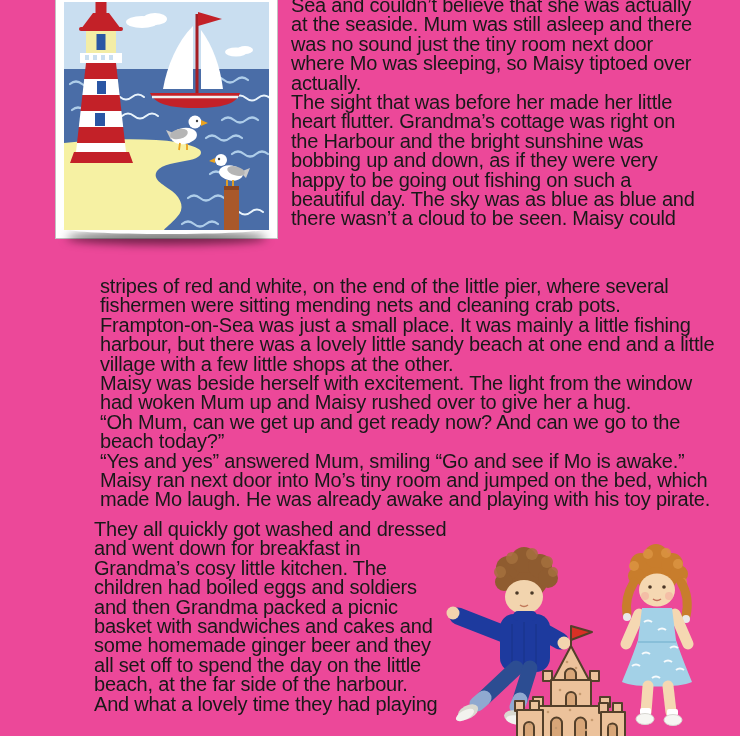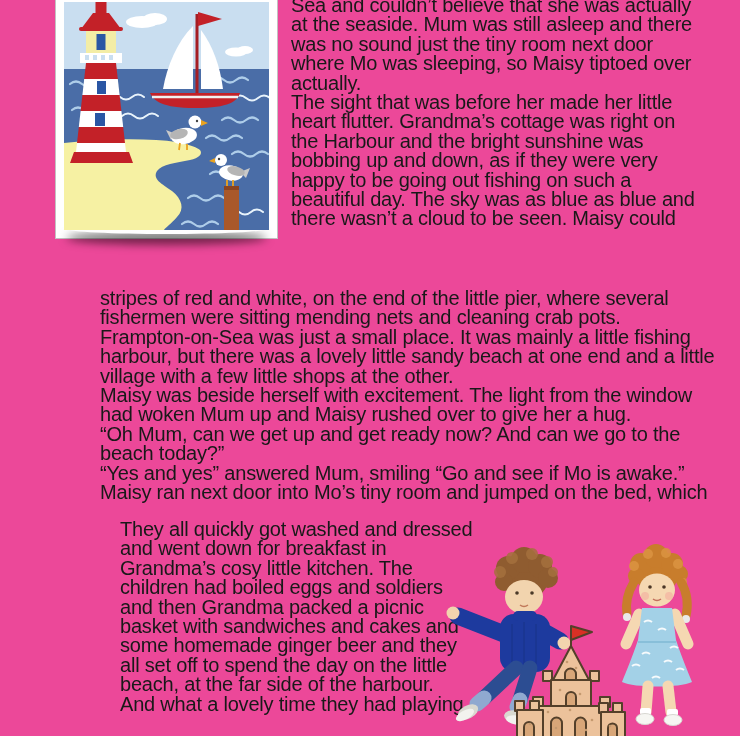--- a/index.html
+++ b/index.html
@@ -13,22 +13,22 @@
   .text-block {
     position: absolute;
     font-size: 20px;
     line-height: 19.4px;
     color: #191919;
     letter-spacing: -0.2px;
   }
   .text-line { white-space: nowrap; height: 19.4px; }
   #block1 { left: 291px; top: -4px; }
   #block1 .text-line:nth-child(15) { margin-left: -8px; }
-  #block2 { left: 100px; top: 289px; }
-  #block3 { left: 120px; top: 520px; }
+  #block2 { left: 100px; top: 277px; }
+  #block3 { left: 94px; top: 520px; }
 
   .photo-frame {
     position: absolute; left: 55px; top: -7px;
     background: #ffffff;
     border: 1px solid #c2c2c2;
     padding: 8px;
     z-index: 2;
   }
   .photo-frame::after {
     content: "";
@@ -165,20 +165,21 @@
       <div class="text-line">fishermen were sitting mending nets and cleaning crab pots.</div>
       <div class="text-line">Frampton-on-Sea was just a small place. It was mainly a little fishing</div>
       <div class="text-line">harbour, but there was a lovely little sandy beach at one end and a little</div>
       <div class="text-line">village with a few little shops at the other.</div>
       <div class="text-line">Maisy was beside herself with excitement. The light from the window</div>
       <div class="text-line">had woken Mum up and Maisy rushed over to give her a hug.</div>
       <div class="text-line">“Oh Mum, can we get up and get ready now? And can we go to the</div>
       <div class="text-line">beach today?”</div>
       <div class="text-line">“Yes and yes” answered Mum, smiling “Go and see if Mo is awake.”</div>
       <div class="text-line">Maisy ran next door into Mo’s tiny room and jumped on the bed, which</div>
+      <div class="text-line">made Mo laugh. He was already awake and playing with his toy pirate.</div>
     </div>
   <div id="block3" class="text-block">
       <div class="text-line">They all quickly got washed and dressed</div>
       <div class="text-line">and went down for breakfast in</div>
       <div class="text-line">Grandma’s cosy little kitchen. The</div>
       <div class="text-line">children had boiled eggs and soldiers</div>
       <div class="text-line">and then Grandma packed a picnic</div>
       <div class="text-line">basket with sandwiches and cakes and</div>
       <div class="text-line">some homemade ginger beer and they</div>
       <div class="text-line">all set off to spend the day on the little</div>

